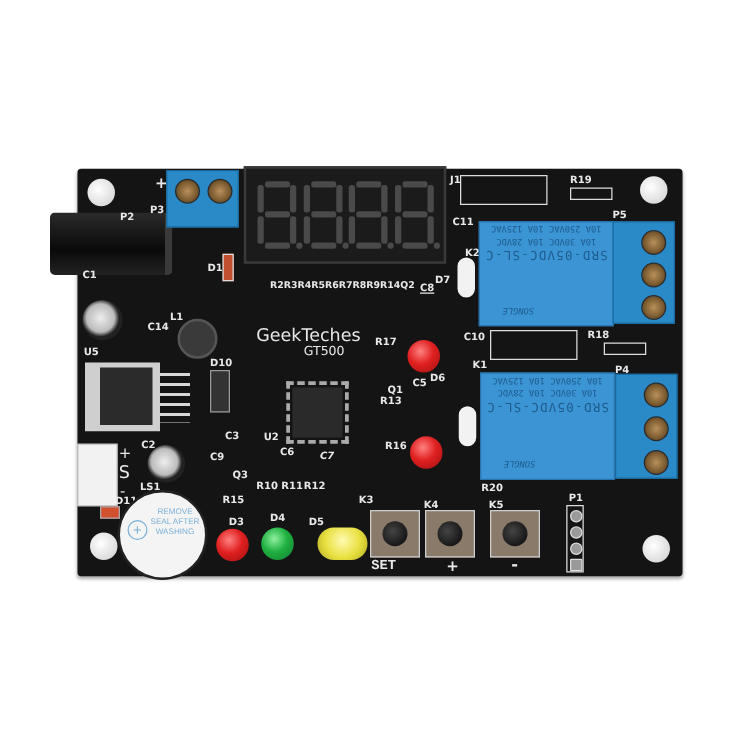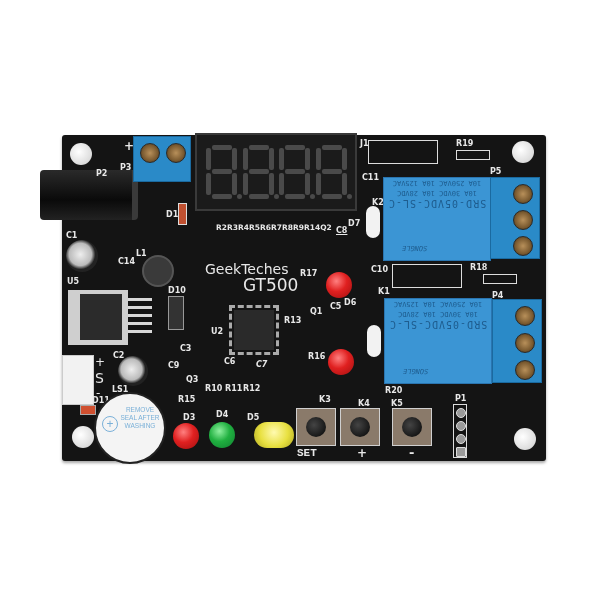--- a/index.html
+++ b/index.html
@@ -86,25 +86,25 @@
       <div class="seg v" style="left:26px;top:28px"></div>
       <div class="dp"></div>
   </div>
 </div>
 
 <div class="silk" style="left:216px;top:224px;font-size:7.5px;">R2R3R4R5R6R7R8R9R14Q2</div>
 <div class="silk" style="left:336px;top:227px;text-decoration:underline;">C8</div>
 <div class="silk" style="left:348px;top:220px;">D7</div>
 
 <div class="silk" style="left:205px;top:262px;font-size:14px;font-weight:normal;">GeekTeches</div>
-<div class="silk" style="left:243px;top:277px;font-size:17px;font-weight:normal;">GT500</div>
+<div class="silk" style="left:243px;top:277px;font-size:10px;font-weight:normal;">GT500</div>
 
 <div class="silk" style="left:166px;top:211px;">D1</div>
 <div style="position:absolute;left:178px;top:203px;width:7px;height:20px;background:#c05030;border:1px solid #ddd;"></div>
-<div class="silk" style="left:66px;top:232px;">C1</div>
+<div class="silk" style="left:66px;top:216px;">C1</div>
 <div style="position:absolute;left:66px;top:240px;width:32px;height:32px;border-radius:50%;background:radial-gradient(circle at 45% 45%,#eee 0%,#bbb 45%,#222 60%);"></div>
 <div class="silk" style="left:118px;top:258px;">C14</div>
 <div class="silk" style="left:136px;top:250px;">L1</div>
 <div style="position:absolute;left:142px;top:255px;width:28px;height:28px;border-radius:50%;background:#3a3a3a;border:2px solid #555;"></div>
 <div class="silk" style="left:67px;top:278px;">U5</div>
 <div style="position:absolute;left:68px;top:290px;width:60px;height:55px;background:#cfcfcf;">
     <div style="position:absolute;left:12px;top:4px;width:42px;height:46px;background:#2b2b2b;"></div>
   </div>
 <div style="position:absolute;left:128px;top:298px;width:24px;height:40px;background:repeating-linear-gradient(#d8d8d8 0 3px,transparent 3px 8px);"></div>
 <div class="silk" style="left:168px;top:287px;">D10</div>
@@ -122,53 +122,53 @@
 <div class="silk" style="left:112px;top:386px;">LS1</div>
 <div class="silk" style="left:92px;top:397px;">D11</div>
 <div style="position:absolute;left:80px;top:405px;width:14px;height:8px;background:#d05030;border:1px solid #aaa;"></div>
 
 <div style="position:absolute;left:94px;top:392px;width:68px;height:68px;border-radius:50%;background:#f4f4f4;border:2px solid #222;overflow:hidden;">
   <div style="position:absolute;left:6px;top:22px;width:14px;height:14px;border-radius:50%;border:1px solid #7ab0d8;color:#7ab0d8;font-size:12px;text-align:center;line-height:14px;">+</div>
   <div style="position:absolute;left:24px;top:12px;width:40px;font-size:6.5px;color:#7ab0d8;text-align:center;line-height:8px;">REMOVE SEAL AFTER WASHING</div>
 </div>
 
 <div style="position:absolute;left:230px;top:306px;width:40px;height:40px;background:#2a2a2a;border:4px solid #141414;outline:3px dashed #aaa;outline-offset:-2px;"></div>
-<div class="silk" style="left:211px;top:328px;">U2</div>
+<div class="silk" style="left:211px;top:346px;">U2</div>
 <div class="silk" style="left:224px;top:358px;">C6</div>
 <div class="silk" style="left:256px;top:361px;font-style:italic;">C7</div>
 <div class="silk" style="left:178px;top:396px;">R15</div>
 <div class="silk" style="left:205px;top:385px;">R10</div>
 <div class="silk" style="left:225px;top:385px;">R11</div>
 <div class="silk" style="left:243px;top:385px;">R12</div>
 
 <div class="silk" style="left:300px;top:270px;">R17</div>
 <div class="silk" style="left:354px;top:265px;"></div>
 <div class="silk" style="left:330px;top:303px;">C5</div>
 <div class="silk" style="left:344px;top:299px;">D6</div>
 <div class="silk" style="left:310px;top:308px;">Q1</div>
-<div class="silk" style="left:284px;top:317px;">R13</div>
+<div class="silk" style="left:304px;top:317px;">R13</div>
 <div class="silk" style="left:308px;top:353px;">R16</div>
 <div class="silk" style="left:352px;top:346px;"></div>
 
 <div class="led" style="left:326px;top:272px;background:radial-gradient(circle at 40% 35%,#ff8080 0%,#e02020 45%,#a01010 100%);"></div>
 <div class="led" style="left:328px;top:349px;background:radial-gradient(circle at 40% 35%,#ff8080 0%,#e02020 45%,#a01010 100%);"></div>
 
 <div class="silk" style="left:183px;top:414px;">D3</div>
 <div class="led" style="left:173px;top:423px;background:radial-gradient(circle at 40% 35%,#ff8080 0%,#e02020 45%,#a01010 100%);"></div>
 <div class="silk" style="left:216px;top:411px;">D4</div>
 <div class="led" style="left:209px;top:422px;background:radial-gradient(circle at 40% 35%,#90f0a0 0%,#20b040 45%,#108030 100%);"></div>
 <div class="silk" style="left:247px;top:414px;">D5</div>
 <div class="led" style="left:254px;top:422px;width:40px;border-radius:13px;background:radial-gradient(circle at 50% 40%,#fffab0 0%,#e8e040 55%,#b0a820 100%);"></div>
 
-<div class="silk" style="left:287px;top:396px;margin-left:32px;">K3</div>
+<div class="silk" style="left:287px;top:396px;">K3</div>
 <div class="btn" style="left:296px;top:408px;">
     <div class="cap"></div>
   </div>
 <div class="silk" style="left:297px;top:448px;font-size:11px;font-family:Liberation Mono, monospace;">SET</div>
-<div class="silk" style="left:358px;top:400px;">K4</div>
+<div class="silk" style="left:339px;top:400px;">K4</div>
 <div class="btn" style="left:340px;top:408px;">
     <div class="cap"></div>
   </div>
 <div class="silk" style="left:357px;top:447px;font-size:12px;">+</div>
 <div class="silk" style="left:391px;top:400px;">K5</div>
 <div class="btn" style="left:392px;top:408px;">
     <div class="cap"></div>
   </div>
 <div class="silk" style="left:409px;top:446px;font-size:13px;">-</div>
 <div class="silk" style="left:385px;top:387px;">R20</div>

